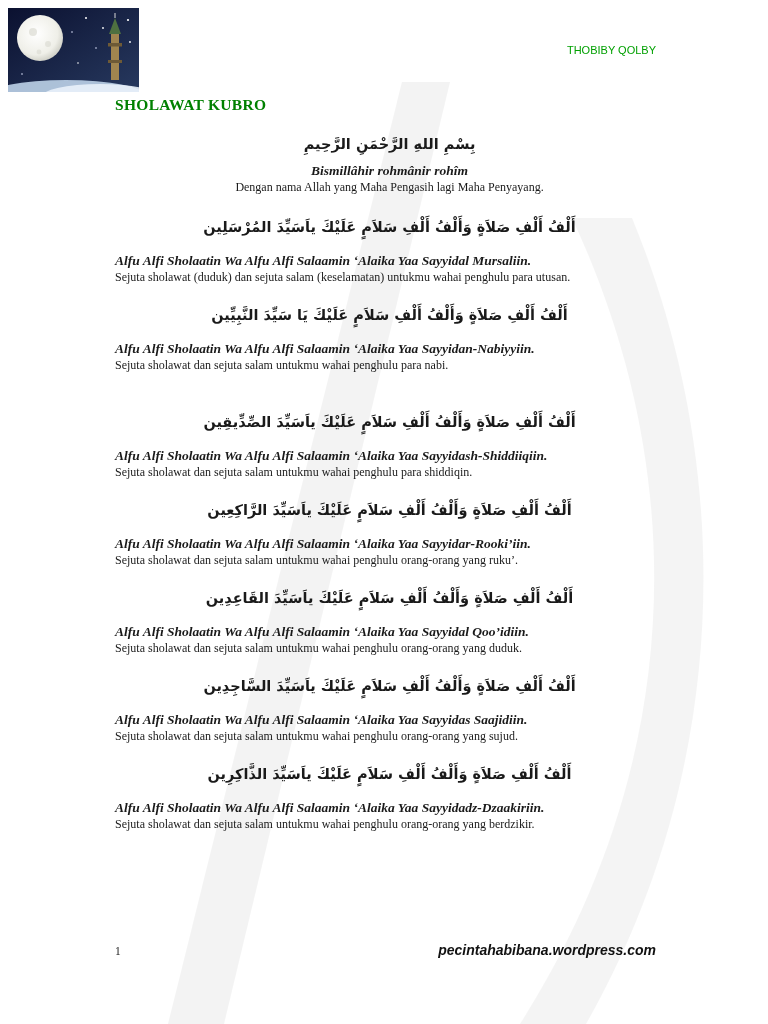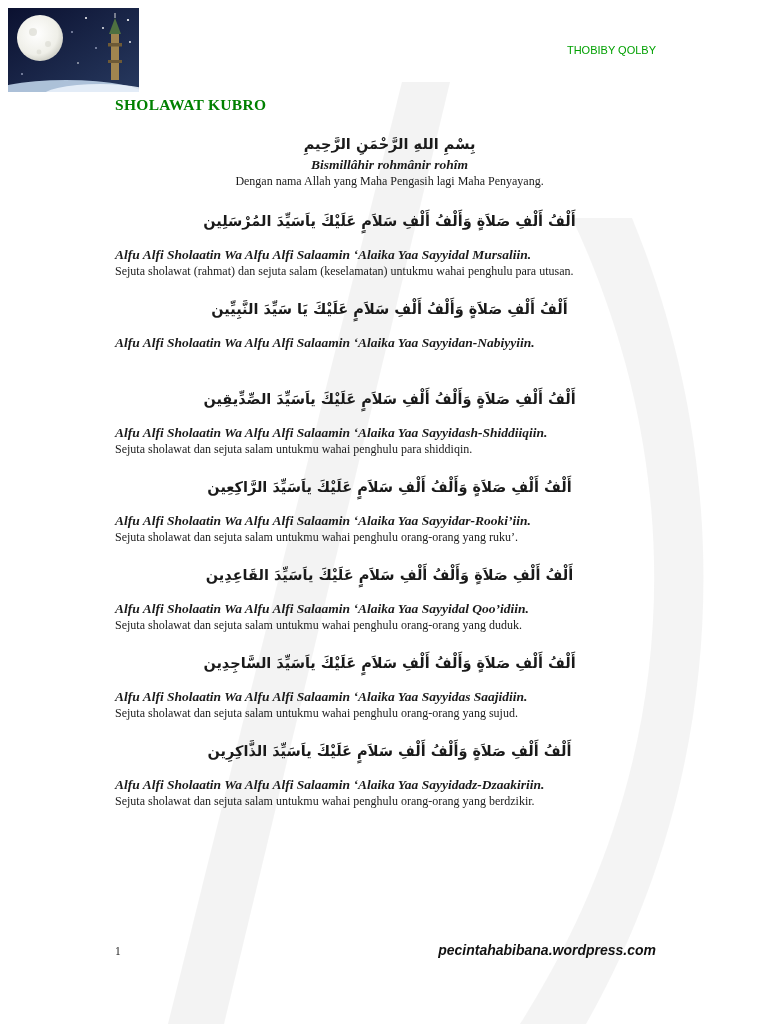--- a/index.html
+++ b/index.html
@@ -30,21 +30,21 @@
   .arabic {
     direction: rtl; text-align: center;
     font-family: "DejaVu Sans", sans-serif;
     font-weight: bold; font-size: 14.5px; line-height: 20px;
     margin-bottom: 15px;
   }
   .translit { font-weight: bold; font-style: italic; font-size: 13.5px; line-height: 17px; }
   .translation { font-size: 12px; line-height: 17px; }
   .center { text-align: center; }
   .basmala { margin-bottom: 21px; }
-  .basmala .arabic { margin-bottom: 2px; }
+  .basmala .arabic { margin-bottom: 8px; }
   .section { margin-bottom: 19px; }
   .section .arabic { margin-bottom: 15px; }
   .gap-large { margin-top: 38px; }
   .footer {
     position: absolute; left: 115px; right: 112px; top: 942px; z-index: 1;
     display: flex; justify-content: space-between; align-items: baseline;
     font-size: 11.5px;
   }
   .site {
     font-family: "Liberation Sans", sans-serif;
@@ -104,26 +104,27 @@
 
     <div class="basmala">
       <div class="arabic">بِسْمِ اللهِ الرَّحْمَنِ الرَّحِيمِ</div>
       <div class="translit center">Bismillâhir rohmânir rohîm</div>
       <div class="translation center">Dengan nama Allah yang Maha Pengasih lagi Maha Penyayang.</div>
     </div>
 
     <div class="section">
       <div class="arabic">أَلْفُ أَلْفِ صَلاَةٍ وَأَلْفُ أَلْفِ سَلاَمٍ عَلَيْكَ ياَسَيِّدَ المُرْسَلِين</div>
       <div class="translit">Alfu Alfi Sholaatin Wa Alfu Alfi Salaamin ‘Alaika Yaa Sayyidal Mursaliin.</div>
-      <div class="translation">Sejuta sholawat (rahmat) dan sejuta salam (keselamatan) untukmu wahai penghulu para utusan.</div>
+      <div class="translation">Sejuta sholawat (duduk) dan sejuta salam (keselamatan) untukmu wahai penghulu para utusan.</div>
     </div>
 
     <div class="section">
       <div class="arabic">أَلْفُ أَلْفِ صَلاَةٍ وَأَلْفُ أَلْفِ سَلاَمٍ عَلَيْكَ يَا سَيِّدَ النَّبِيِّين</div>
       <div class="translit">Alfu Alfi Sholaatin Wa Alfu Alfi Salaamin ‘Alaika Yaa Sayyidan-Nabiyyiin.</div>
+      <div class="translation">Sejuta sholawat dan sejuta salam untukmu wahai penghulu para nabi.</div>
     </div>
 
     <div class="section gap-large">
       <div class="arabic">أَلْفُ أَلْفِ صَلاَةٍ وَأَلْفُ أَلْفِ سَلاَمٍ عَلَيْكَ ياَسَيِّدَ الصِّدِّيقِين</div>
       <div class="translit">Alfu Alfi Sholaatin Wa Alfu Alfi Salaamin ‘Alaika Yaa Sayyidash-Shiddiiqiin.</div>
       <div class="translation">Sejuta sholawat dan sejuta salam untukmu wahai penghulu para shiddiqin.</div>
     </div>
 
     <div class="section">
       <div class="arabic">أَلْفُ أَلْفِ صَلاَةٍ وَأَلْفُ أَلْفِ سَلاَمٍ عَلَيْكَ ياَسَيِّدَ الرَّاكِعِين</div>

